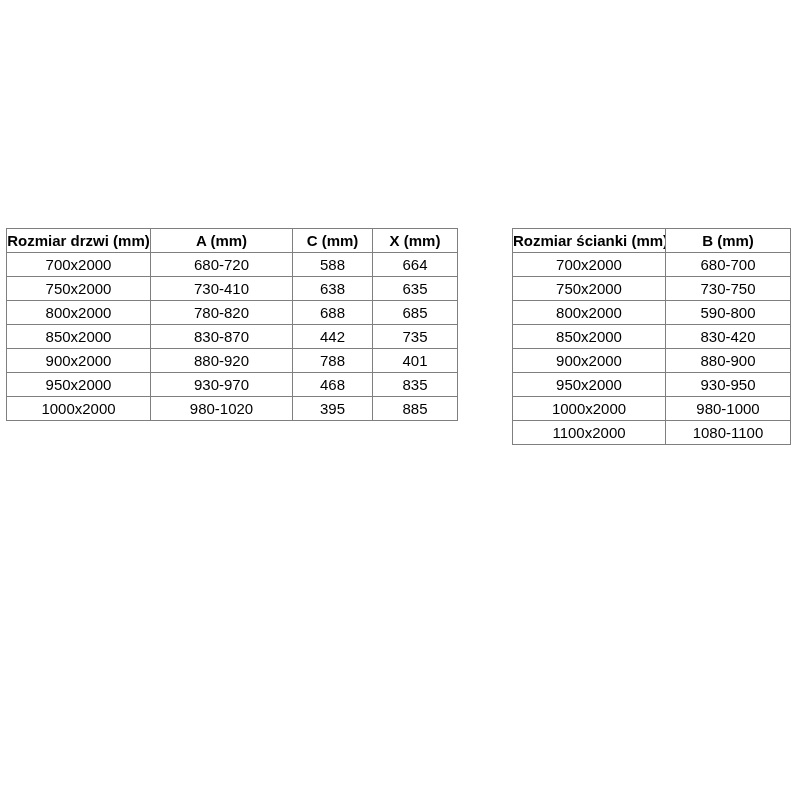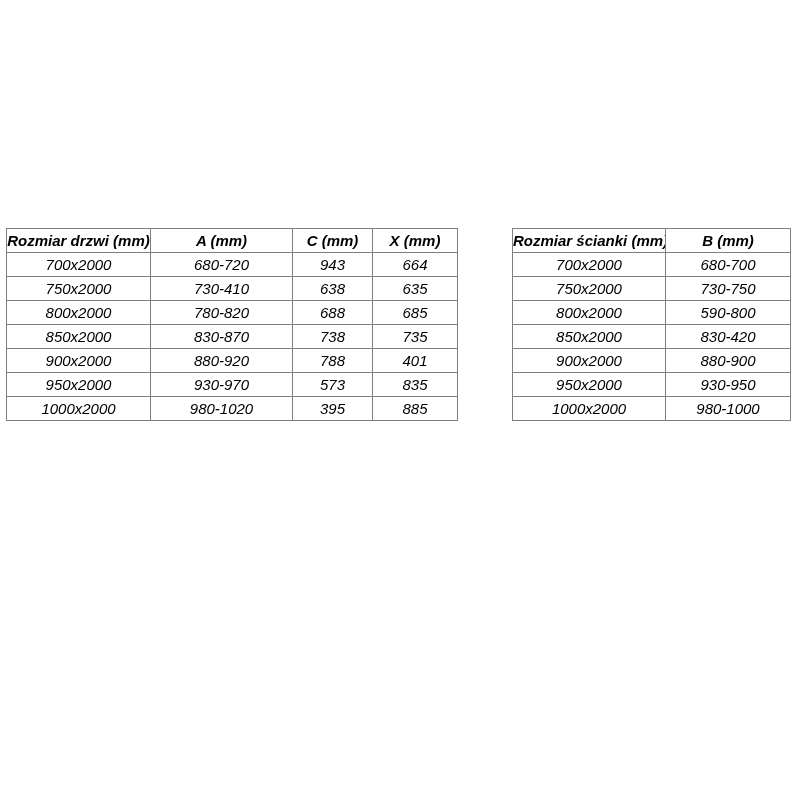--- a/index.html
+++ b/index.html
@@ -29,21 +29,20 @@
     padding: 0;
     color: #000000;
     overflow: hidden;
     white-space: nowrap;
   }
   .tbl th {
     font-weight: bold;
   }
   .tbl tr {
     height: 24px;
-    font-style: italic;
   }
   .tbl-door {
     left: 6px;
     top: 228px;
     width: 451px;
   }
   .tbl-wall {
     left: 512px;
     top: 228px;
     width: 278px;
@@ -64,51 +63,51 @@
       <th>Rozmiar drzwi (mm)</th>
       <th>A (mm)</th>
       <th>C (mm)</th>
       <th>X (mm)</th>
     </tr>
   </thead>
   <tbody>
     <tr>
       <td>700x2000</td>
       <td>680-720</td>
-      <td>943</td>
+      <td>588</td>
       <td>664</td>
     </tr>
     <tr>
       <td>750x2000</td>
       <td>730-410</td>
       <td>638</td>
       <td>635</td>
     </tr>
     <tr>
       <td>800x2000</td>
       <td>780-820</td>
       <td>688</td>
       <td>685</td>
     </tr>
     <tr>
       <td>850x2000</td>
       <td>830-870</td>
-      <td>738</td>
+      <td>442</td>
       <td>735</td>
     </tr>
     <tr>
       <td>900x2000</td>
       <td>880-920</td>
       <td>788</td>
       <td>401</td>
     </tr>
     <tr>
       <td>950x2000</td>
       <td>930-970</td>
-      <td>573</td>
+      <td>468</td>
       <td>835</td>
     </tr>
     <tr>
       <td>1000x2000</td>
       <td>980-1020</td>
       <td>395</td>
       <td>885</td>
     </tr>
   </tbody>
 </table>
@@ -146,14 +145,18 @@
       <td>880-900</td>
     </tr>
     <tr>
       <td>950x2000</td>
       <td>930-950</td>
     </tr>
     <tr>
       <td>1000x2000</td>
       <td>980-1000</td>
     </tr>
+    <tr>
+      <td>1100x2000</td>
+      <td>1080-1100</td>
+    </tr>
   </tbody>
 </table>
 
 </body></html>

